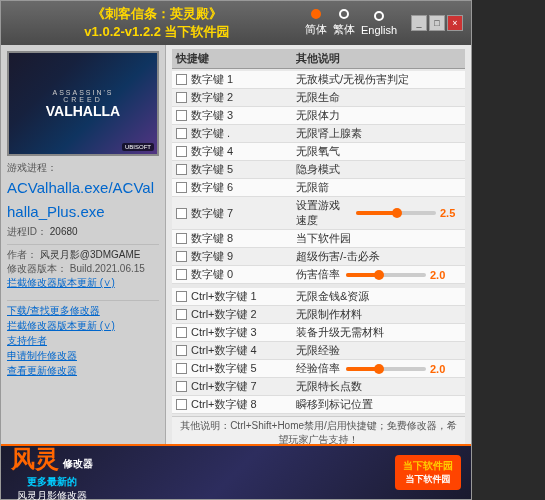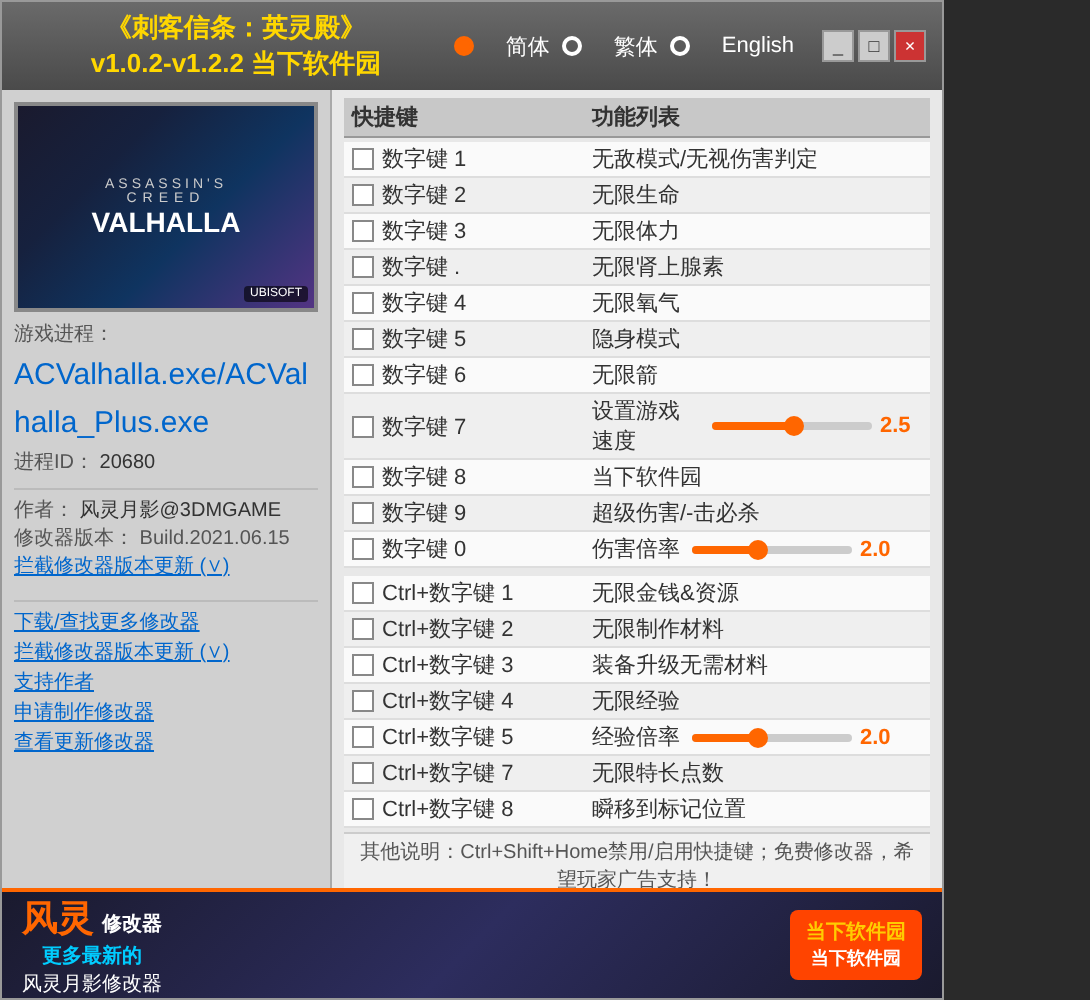--- a/index.html
+++ b/index.html
@@ -36,24 +36,25 @@
       flex: 1;
     }
     .lang-bar {
       display: flex;
       align-items: center;
       gap: 6px;
     }
     .lang-option {
       display: flex;
       align-items: center;
-      gap: 16px;
+      gap: 3px;
       color: #fff;
       font-size: 11px;
       cursor: pointer;
+      flex-direction: column;
     }
     .radio-circle {
       width: 10px;
       height: 10px;
       border-radius: 50%;
       border: 2px solid #fff;
       background: transparent;
     }
     .radio-circle.selected {
       background: #ff6600;
@@ -393,21 +394,21 @@
         <div class="link-item">支持作者</div>
         <div class="link-item">申请制作修改器</div>
         <div class="link-item">查看更新修改器</div>
       </div>
     </div>
 
     <div class="right-panel">
 
       <div class="table-header">
         <div class="col-key">快捷键</div>
-        <div class="col-func">功能列表</div>
+        <div class="col-func">其他说明</div>
       </div>
 
       <div id="cheat-table">
           <div class="cheat-row">
             <div class="key-cell">
               <div class="checkbox-sq"></div>
               <span>数字键 1</span>
             </div>
             <div class="func-cell">无敌模式/无视伤害判定</div>
           </div>
@@ -560,21 +561,21 @@
           </div>
         </div>
 
       <div class="bottom-bar">其他说明：Ctrl+Shift+Home禁用/启用快捷键；免费修改器，希望玩家广告支持！</div>
     </div>
   </div>
 
   <div class="ad-banner">
     <div class="ad-left">
       <div class="ad-logo">
-        <span style="color:#ff6600;font-size:18px;">风灵</span>
+        <span style="color:#ff6600;font-size:24px;">风灵</span>
         <span style="color:#fff;font-size:10px;"> 修改器</span>
       </div>
       <div class="ad-tagline1">更多最新的</div>
       <div class="ad-tagline2">风灵月影修改器</div>
     </div>
     <div style="flex:1;"></div>
     <div class="ad-right">
       <div style="font-size:10px;color:#ffcc00;">当下软件园</div>
       <div style="font-size:9px;color:#fff;">当下软件园</div>
     </div>

